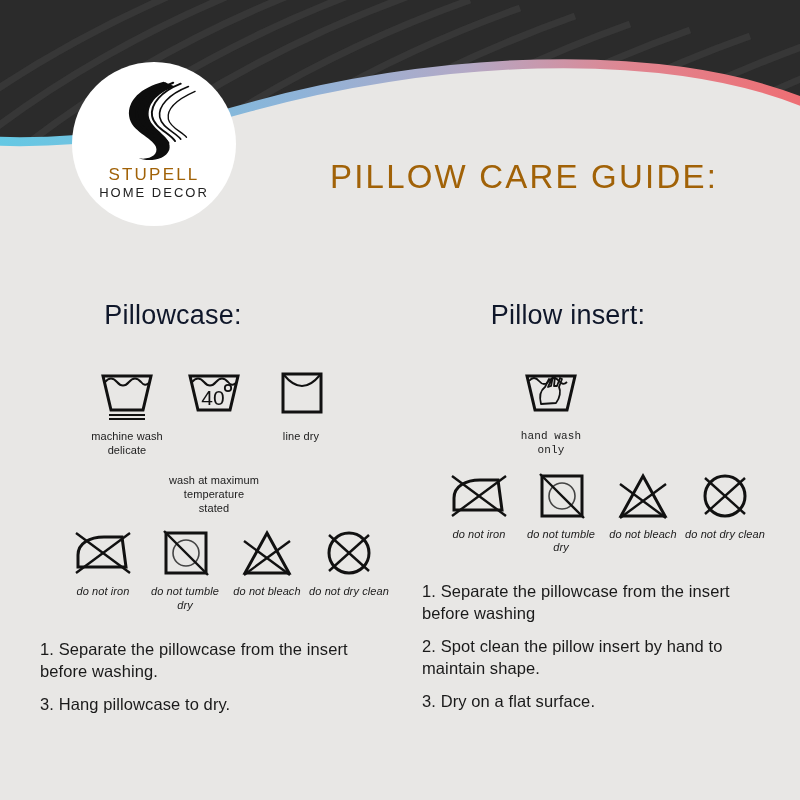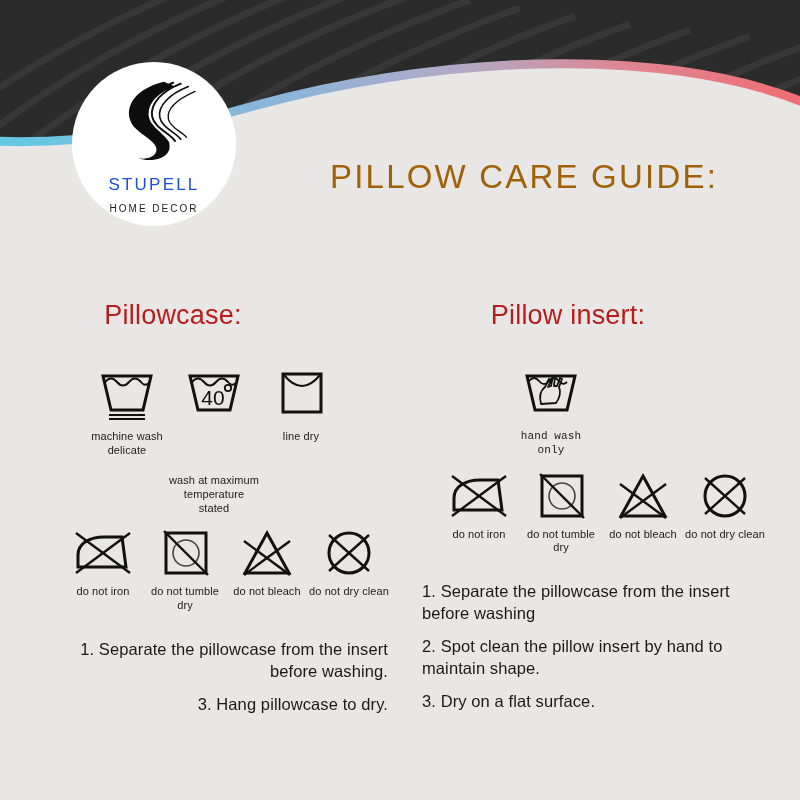--- a/index.html
+++ b/index.html
@@ -40,29 +40,29 @@
     align-items: center;
     justify-content: flex-start;
   }
   .logo-mark {
     margin-top: 16px;
     width: 96px; height: 86px;
   }
   .logo-name {
     font-size: 17px;
     letter-spacing: 2.2px;
-    color: #1d4ed8;
+    color: #a16207;
     font-weight: 400;
-    margin-top: 11px;
+    margin-top: 1px;
   }
   .logo-sub {
-    font-size: 10px;
+    font-size: 13px;
     letter-spacing: 2.0px;
     color: #222222;
-    margin-top: 8px;
+    margin-top: 0;
   }
 
   
   .page-title {
     position: absolute;
     left: 330px; top: 158px;
     font-size: 33px;
     letter-spacing: 2.2px;
     color: #a16207;
     font-weight: 400;
@@ -72,36 +72,36 @@
   .col {
     position: absolute;
     top: 300px;
     width: 380px;
   }
   .col-left  { left: 20px; }
   .col-right { left: 400px; }
 
   .col-heading {
     font-size: 27px;
-    color: #b91c1c;
+    color: #0f172a;
     font-weight: 400;
     letter-spacing: 0.2px;
     text-align: center;
     height: 42px;
   }
   .col-left .col-heading  { padding-right: 74px; }
   .col-right .col-heading { padding-right: 44px; }
 
   .icon-row {
     display: flex;
     justify-content: flex-start;
     align-items: flex-start;
   }
   .icon-row-1 { margin-top: 24px; }
-  .icon-row-2 { margin-top: 12px; }
+  .icon-row-2 { margin-top: 12px; font-style: italic; }
   .col-left  .icon-row-1 { padding-left: 66px; }
   .col-left  .icon-row-2 { padding-left: 42px; }
   .col-right .icon-row-1 { padding-left: 110px; font-family: Liberation Mono, monospace; }
   .col-right .icon-row-2 { padding-left: 38px; }
 
   .care-icon {
     display: flex;
     flex-direction: column;
     align-items: center;
     width: 82px;
@@ -115,21 +115,21 @@
     color: #1b1b1b;
     text-align: center;
     letter-spacing: 0.1px;
     white-space: pre-line;
   }
 
   
   .steps {
     margin-top: 26px;
   }
-  .col-left .steps  { padding-left: 20px; padding-right: 12px; text-align: right; }
+  .col-left .steps  { padding-left: 20px; padding-right: 12px; }
   .col-right .steps { padding-left: 22px; padding-right: 10px; }
   .step {
     font-size: 16.5px;
     line-height: 1.33;
     color: #1a1a1a;
     margin-bottom: 11px;
     letter-spacing: 0.1px;
   }
 </style>
 </head>

